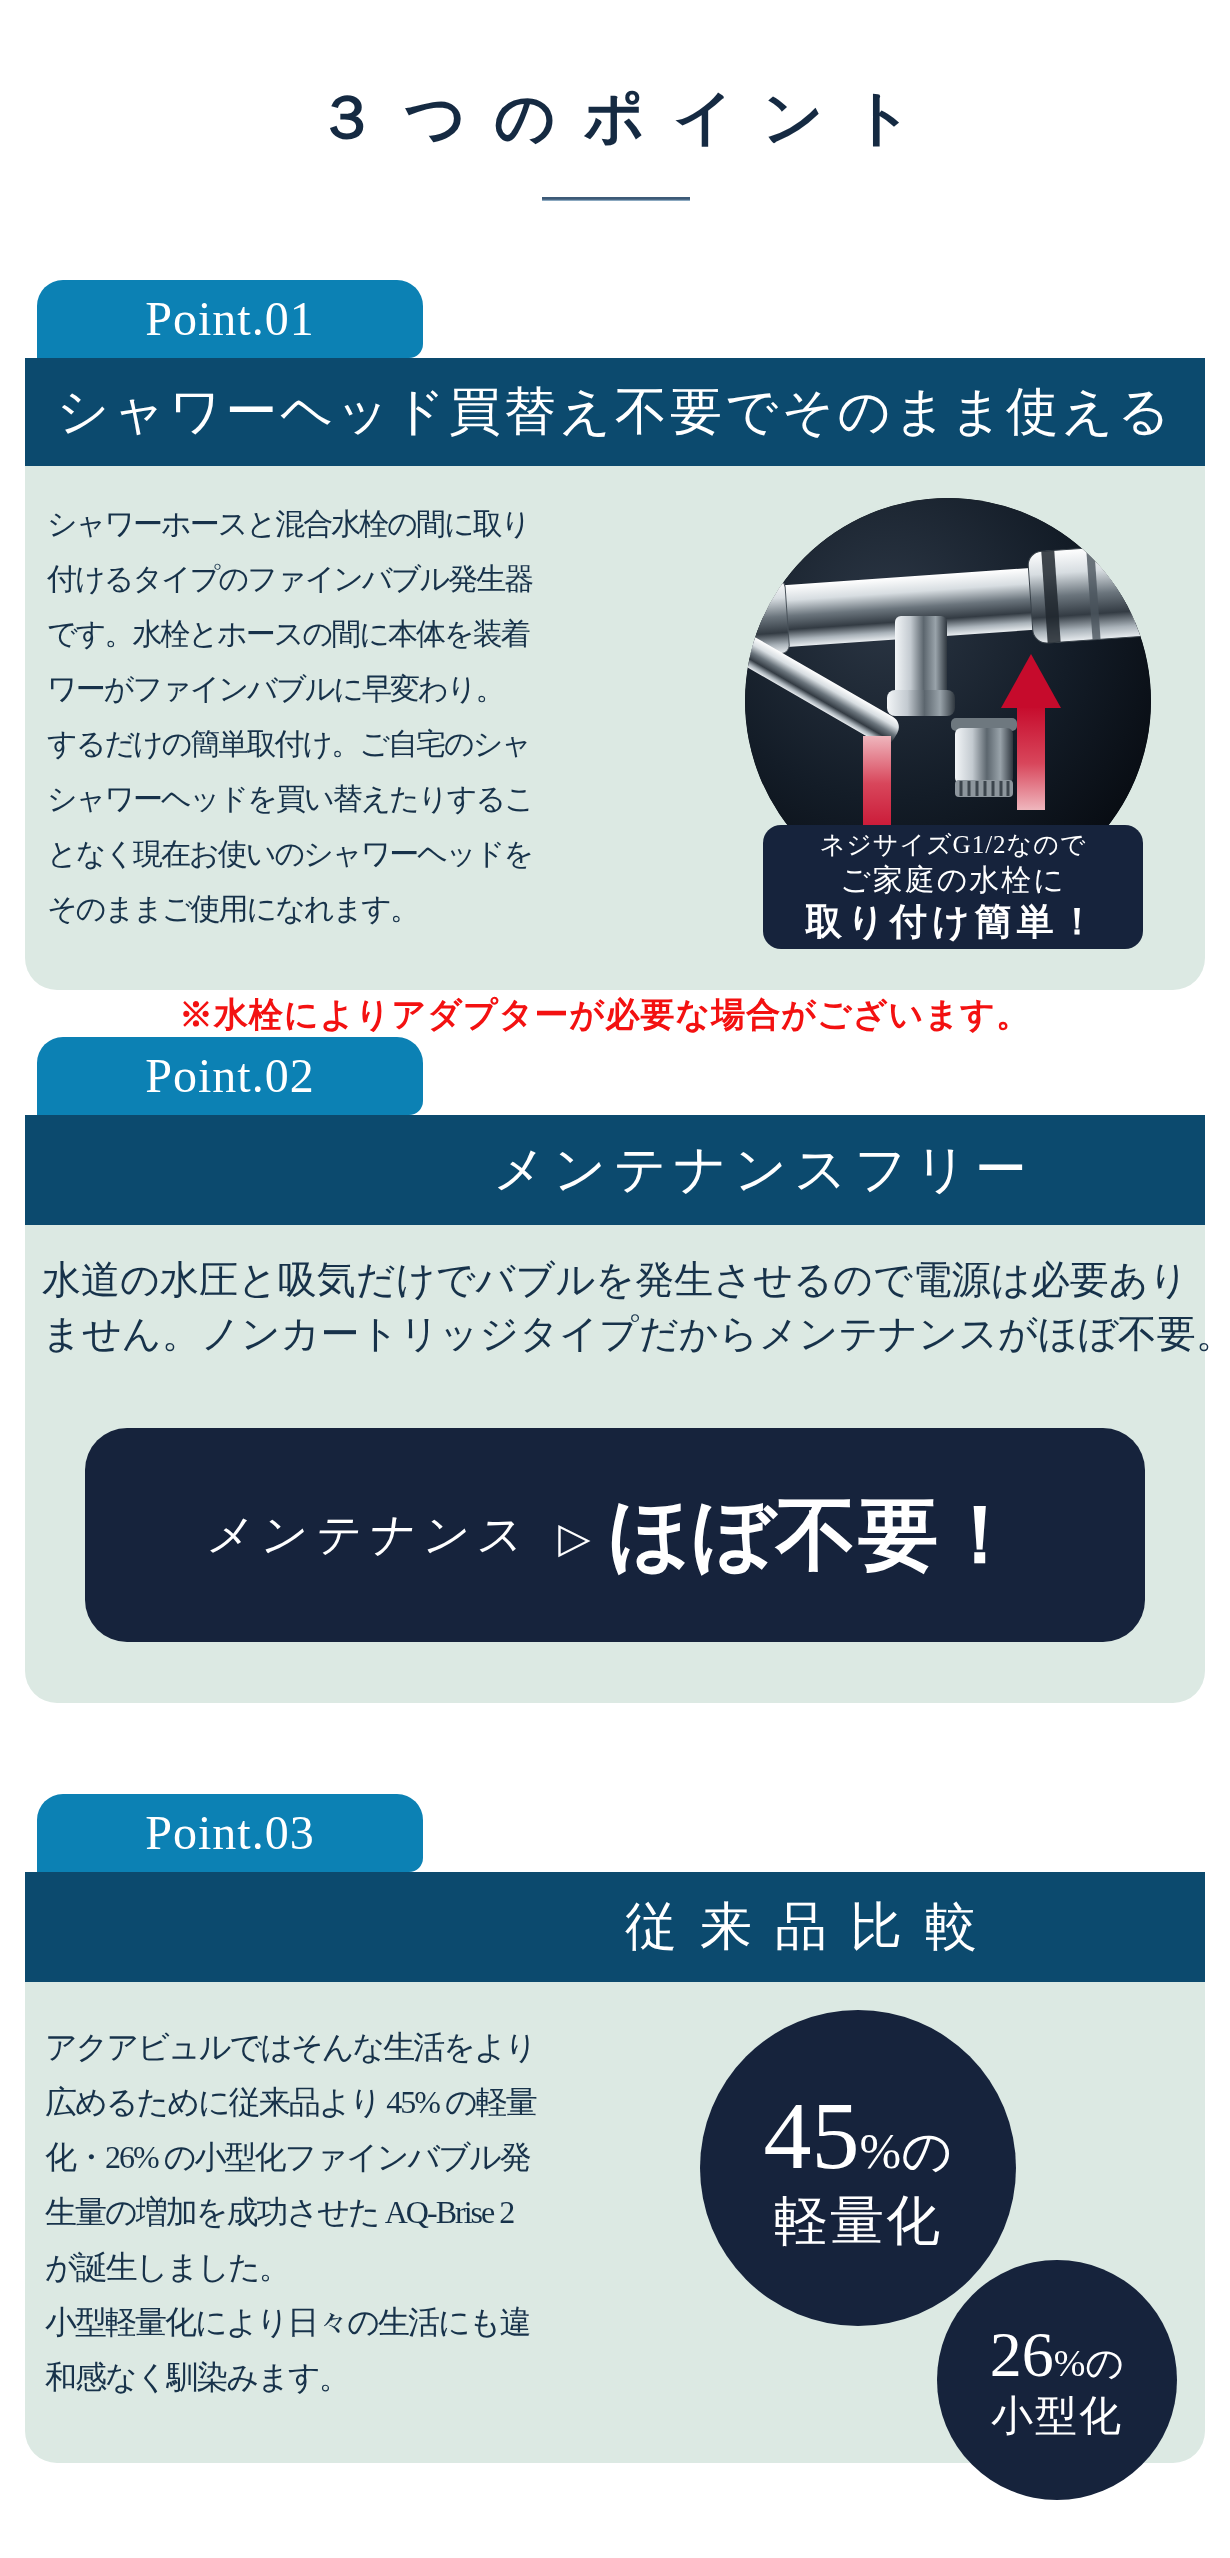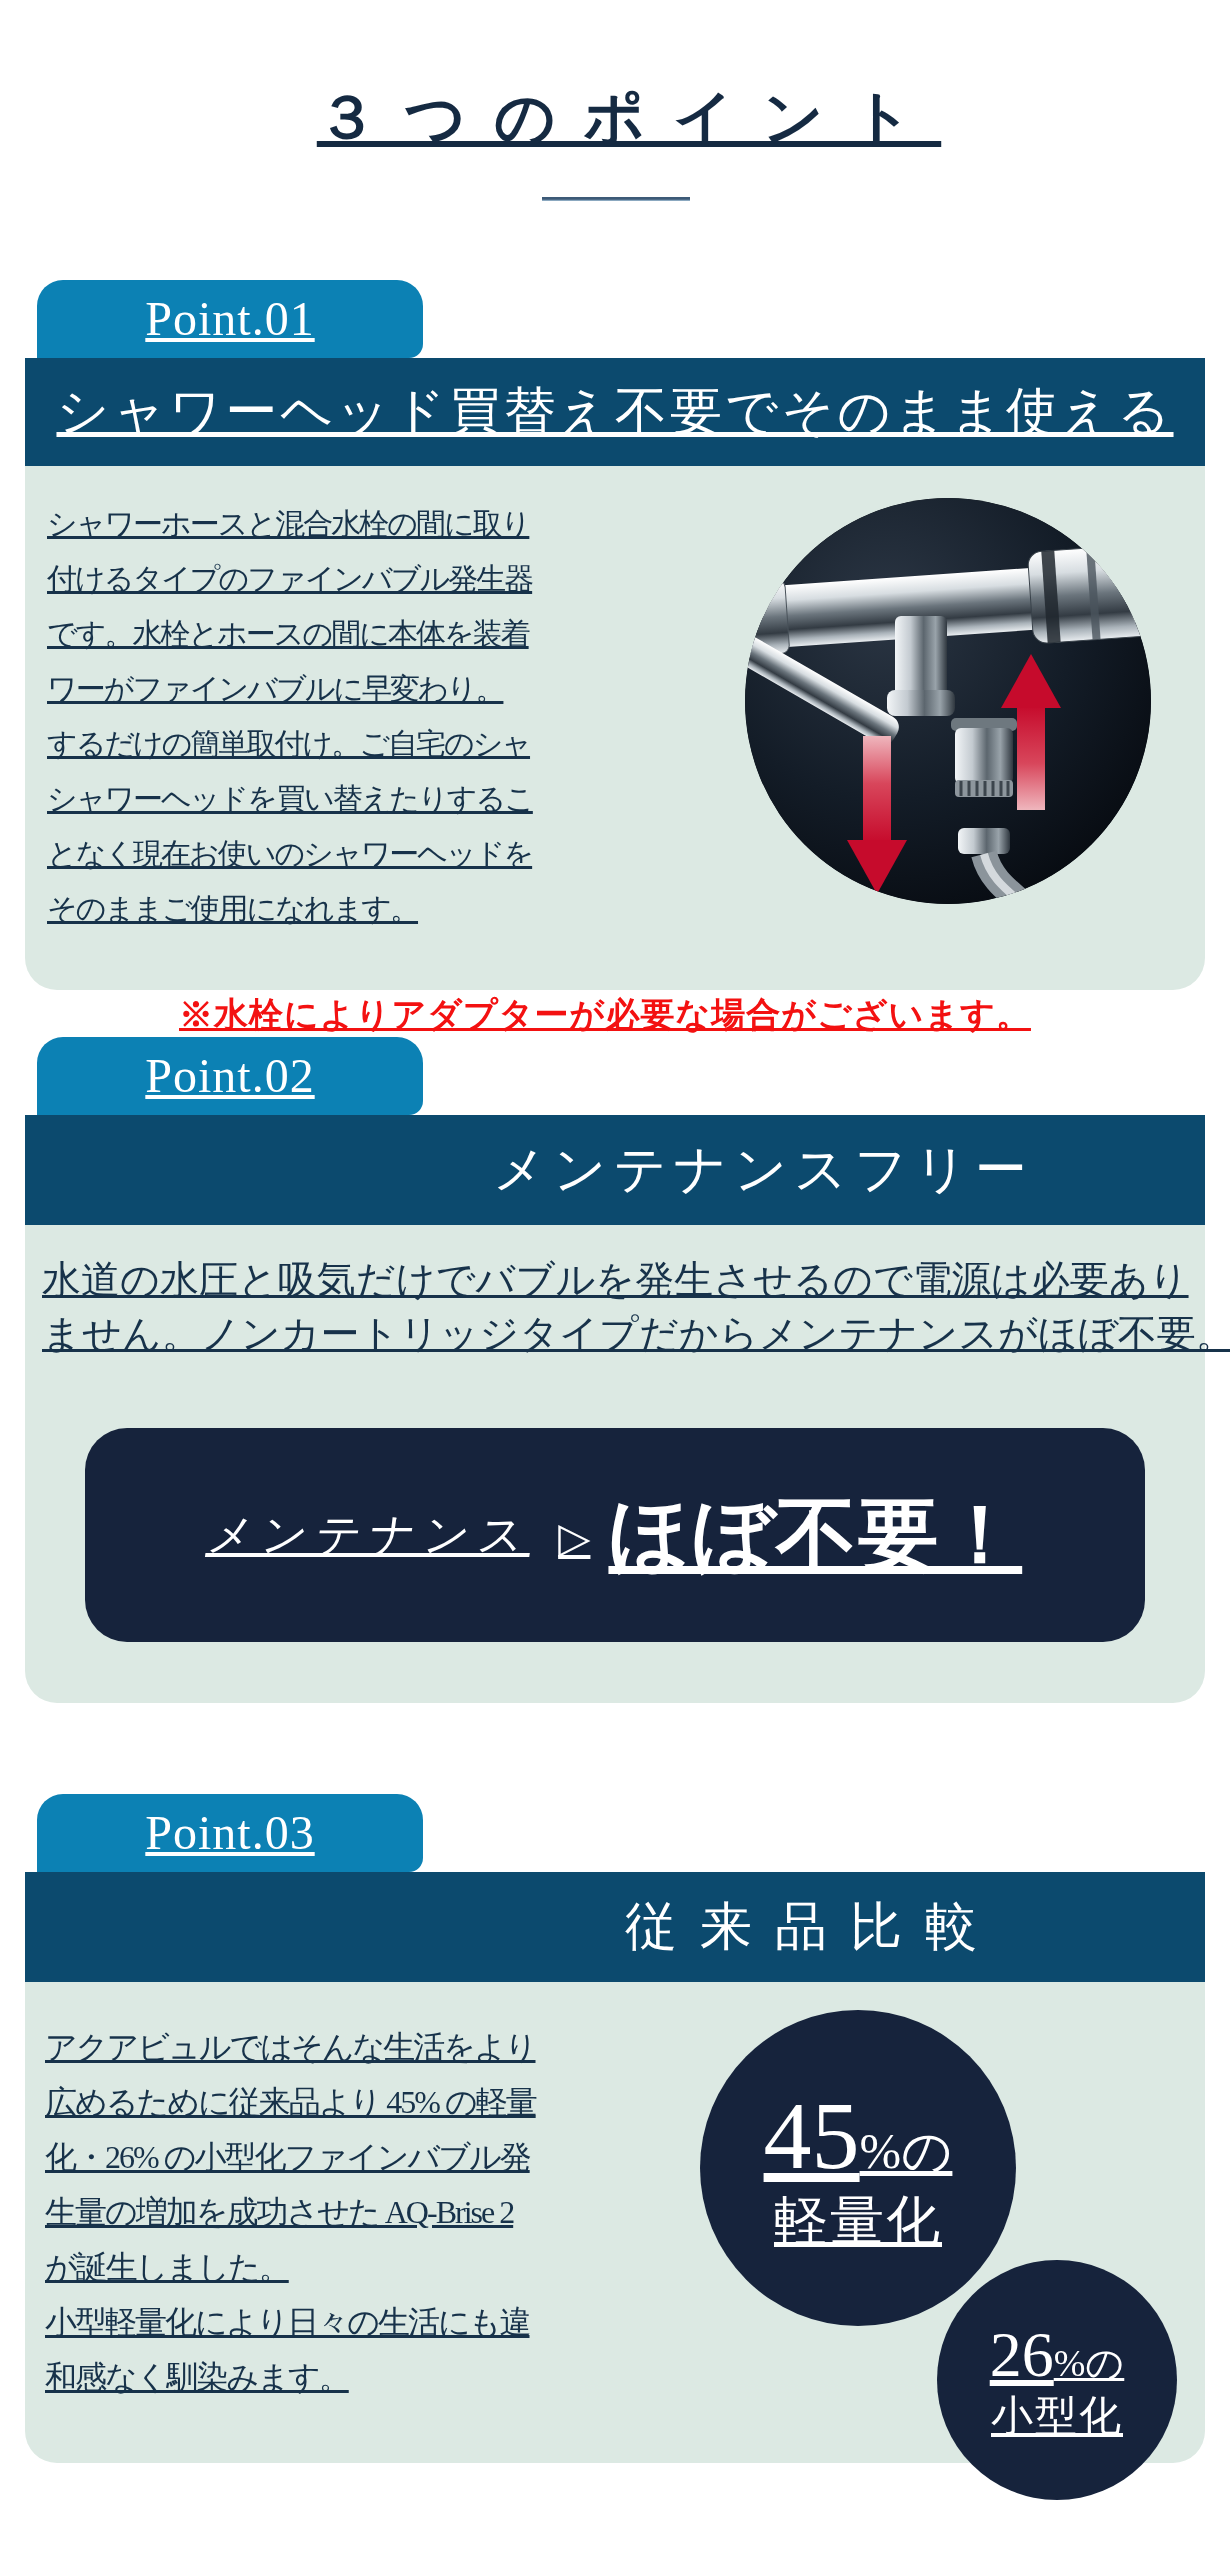--- a/index.html
+++ b/index.html
@@ -1,21 +1,21 @@
 <!DOCTYPE html>
 <html><head>
 <meta charset="utf-8">
 <style>
   html,body{margin:0;padding:0;}
   body{
     width:1230px;height:2558px;position:relative;background:#ffffff;
     font-family:"Liberation Serif","DejaVu Serif",serif;
     overflow:hidden;
   }
-  .abs{position:absolute;text-decoration:underline;}
+  .abs{position:absolute;}
 
   
   .page-title{
     left:0;top:82px;width:1230px;text-align:center;
     font-size:60px;font-weight:600;color:#152a42;line-height:72px;
   }
   .page-title span{letter-spacing:28px;margin-right:-28px;}
   .title-divider{
     left:542px;top:197px;width:148px;height:4px;
     background:linear-gradient(180deg,#3d5a77 0%,#3d5a77 55%,#a9c6dc 100%);
@@ -190,20 +190,25 @@
         <rect x="272" y="208" width="28" height="104" fill="url(#redUp)"></rect>
         <polygon points="286,156 256,210 316,210" fill="#c60b2c"></polygon>
       </g>
       <g>
         <rect x="118" y="238" width="28" height="106" fill="url(#redDown)"></rect>
         <polygon points="132,396 102,342 162,342" fill="#c60b2c"></polygon>
       </g>
     </svg>
   </div>
 
+  <div class="abs caption-box">
+    <div class="cap1">ネジサイズG1/2なので</div>
+    <div class="cap2">ご家庭の水栓に</div>
+    <div class="cap3">取り付け簡単！</div>
+  </div>
 </div>
 
 <div class="abs p1-note">※水栓によりアダプターが必要な場合がございます。</div>
 
 <div class="abs point-badge p2-badge">Point.02</div>
 <div class="abs green-banner p2-banner">
   <span class="banner-float">メンテナンスフリー</span>
 </div>
 
 <div class="abs mint-box p2-content">

